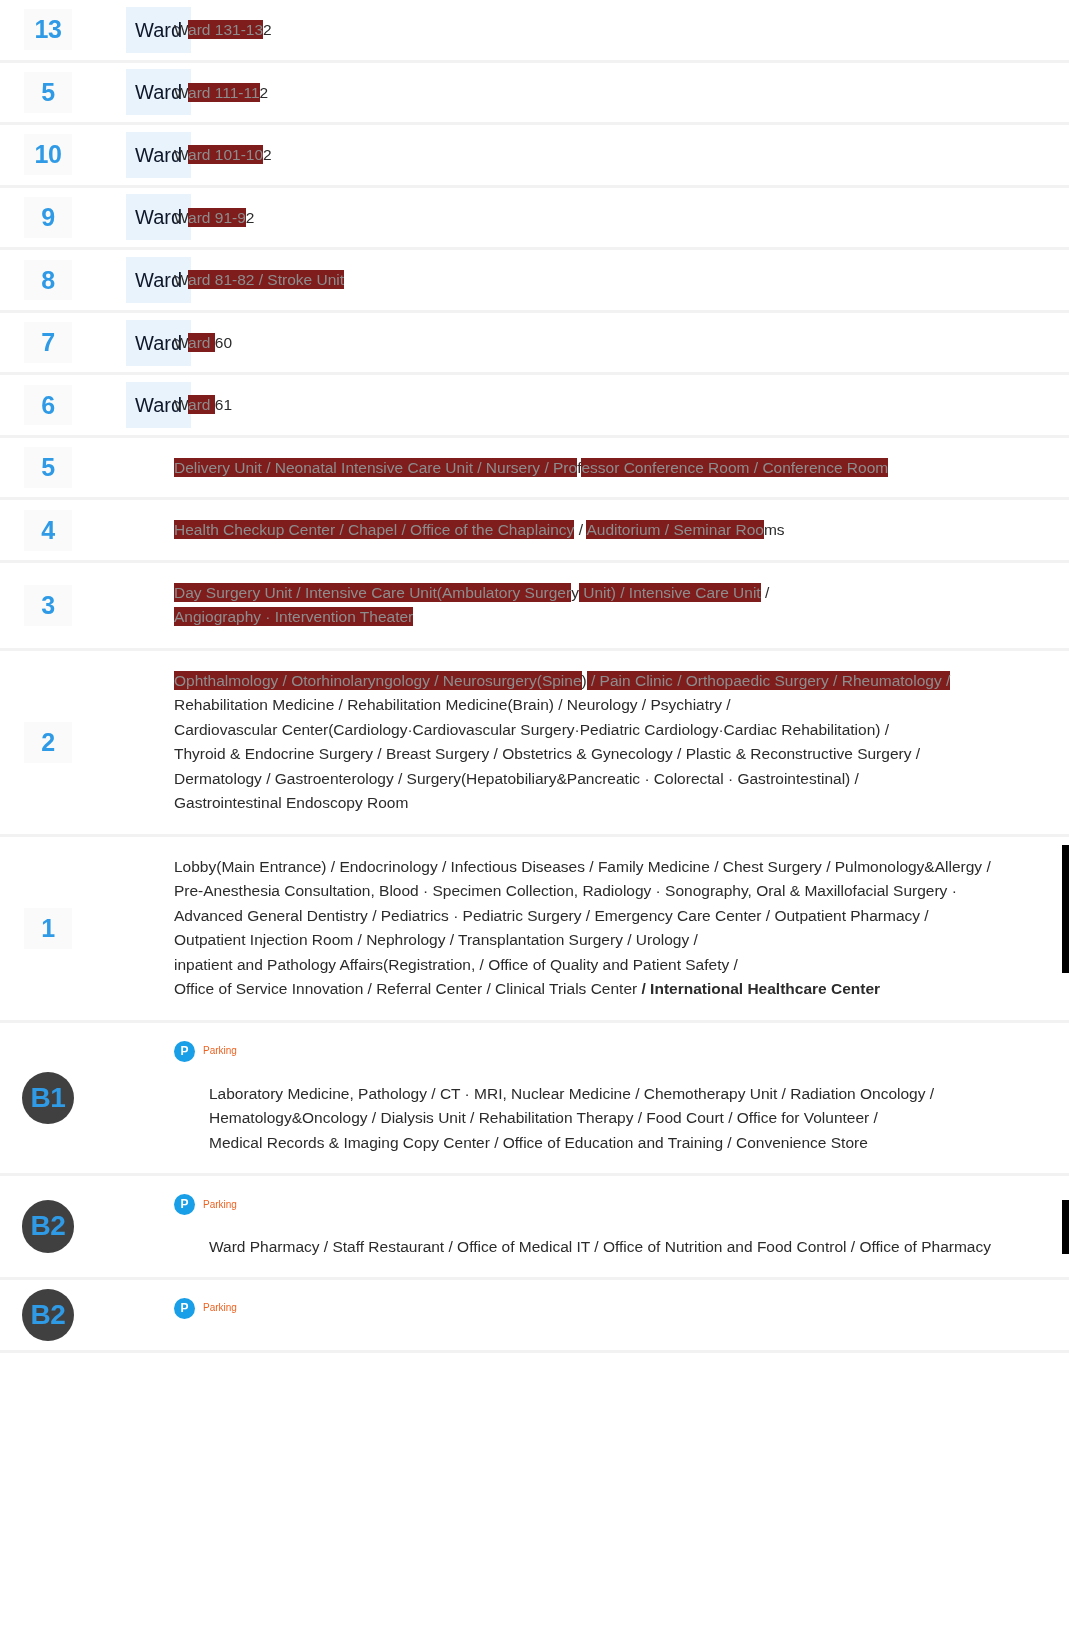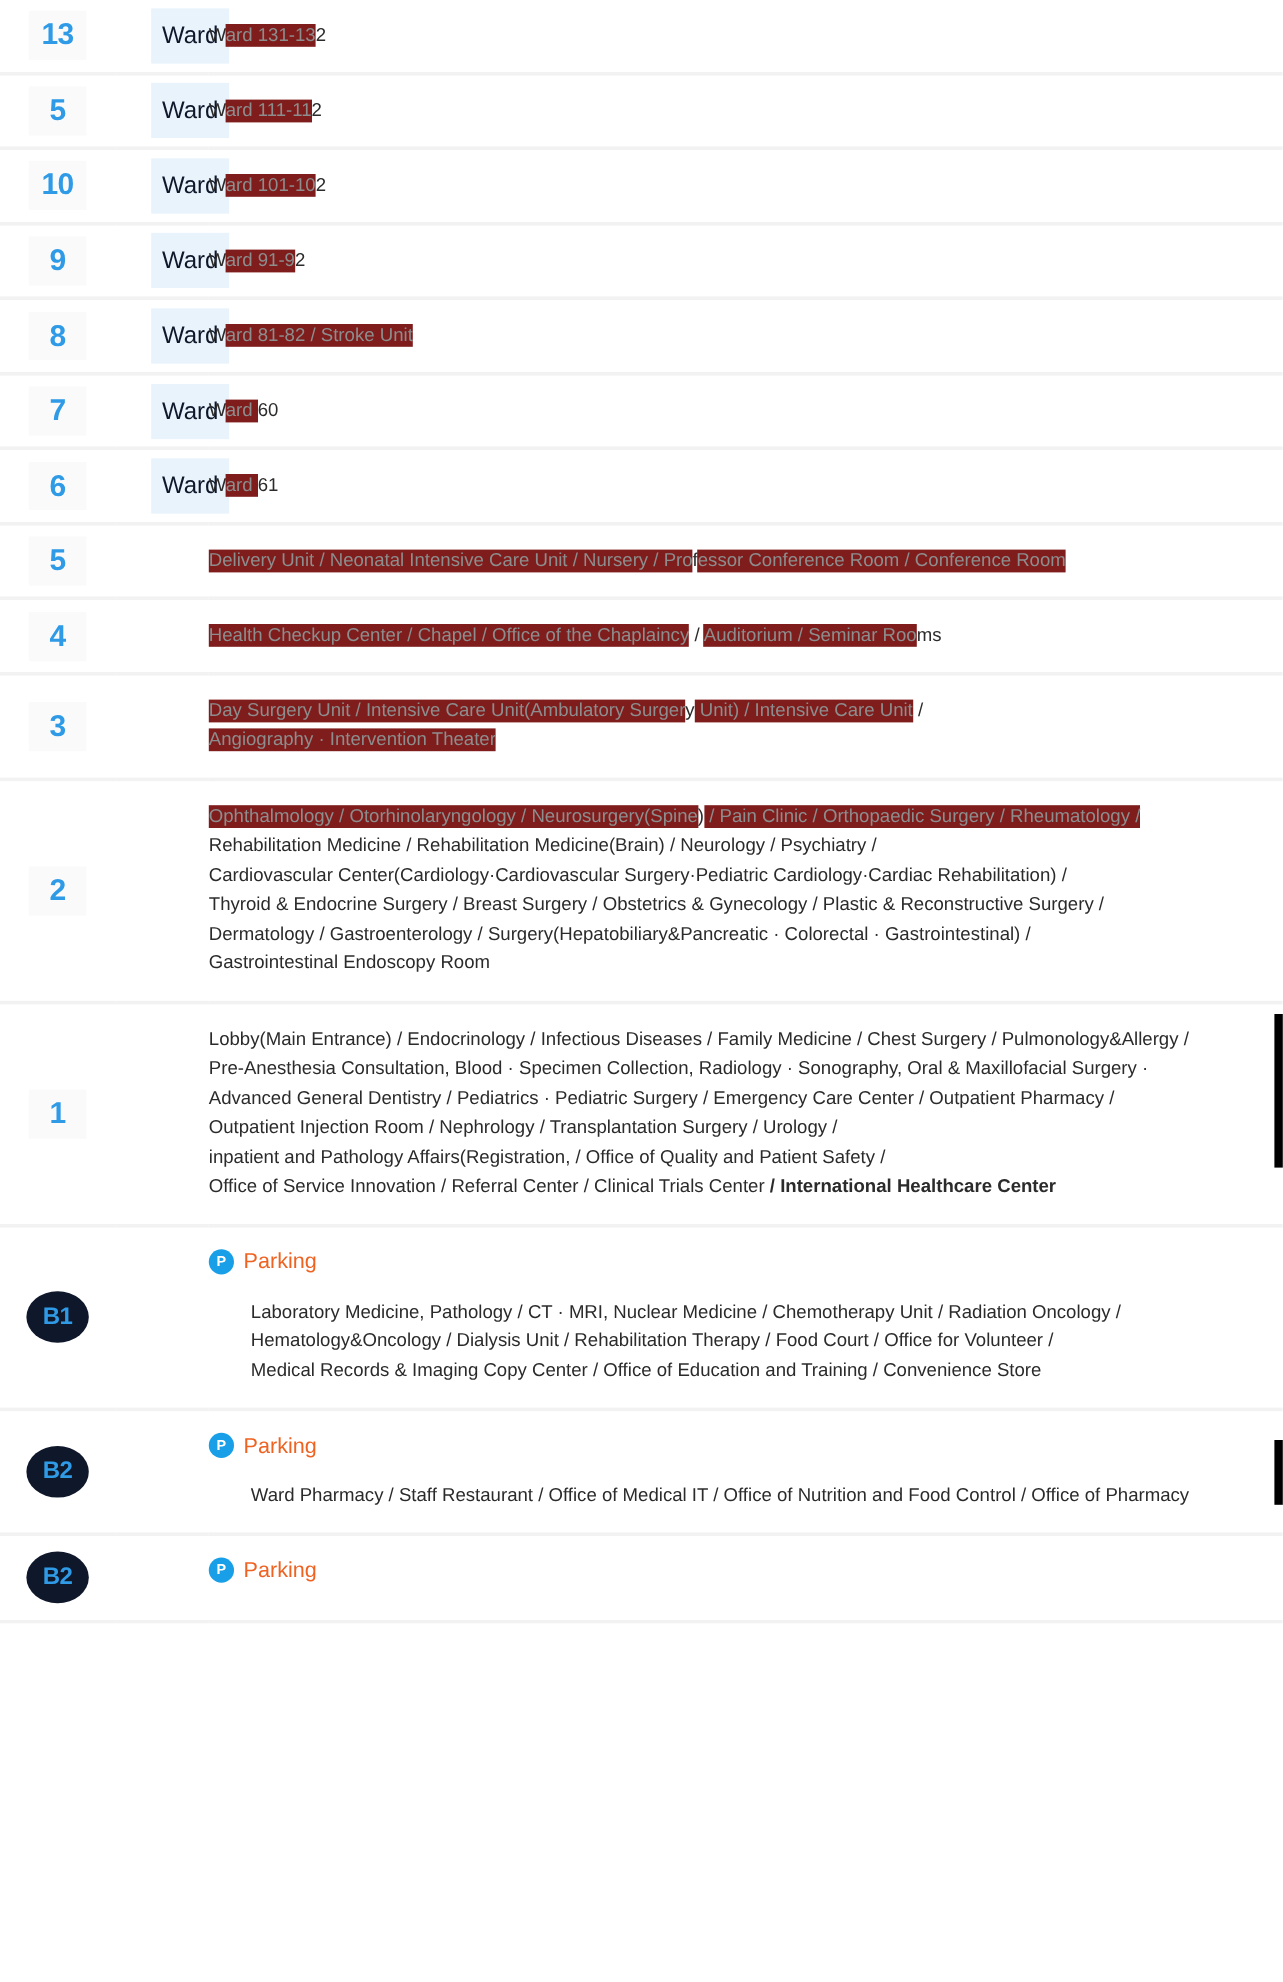--- a/index.html
+++ b/index.html
@@ -30,25 +30,25 @@
     min-width: 48px;
     padding: 6px 4px;
     background: #fafafa;
     color: #2f9ae6;
     font-size: 25px;
     font-weight: 700;
     line-height: 1.15;
     letter-spacing: -0.5px;
   }
   .floor-num-chip.basement {
-    background: #0f172a;
+    background: #404040;
     border-radius: 50%;
     min-width: 52px;
     padding: 10px 4px;
-    font-size: 20px;
+    font-size: 28px;
   }
   td.badge-cell {
     width: 78px;
     vertical-align: middle;
     text-align: left;
     padding: 0 0 0 30px;
   }
   .ward-badge {
     display: inline-block;
     background: #e8f3fc;
@@ -102,21 +102,21 @@
     background: #199fe8;
     color: #ffffff;
     font-size: 12px;
     font-weight: 700;
     line-height: 21px;
     text-align: center;
     flex: none;
   }
   .park-label {
     color: #ee6322;
-    font-size: 18px;
+    font-size: 10px;
     line-height: 1;
   }
   .sub-block { padding-left: 35px; margin-top: 20px; }
 </style>
 </head>
 <body>
 
 <table id="floor-table">
   <tbody>
       <tr class="floor-row">

